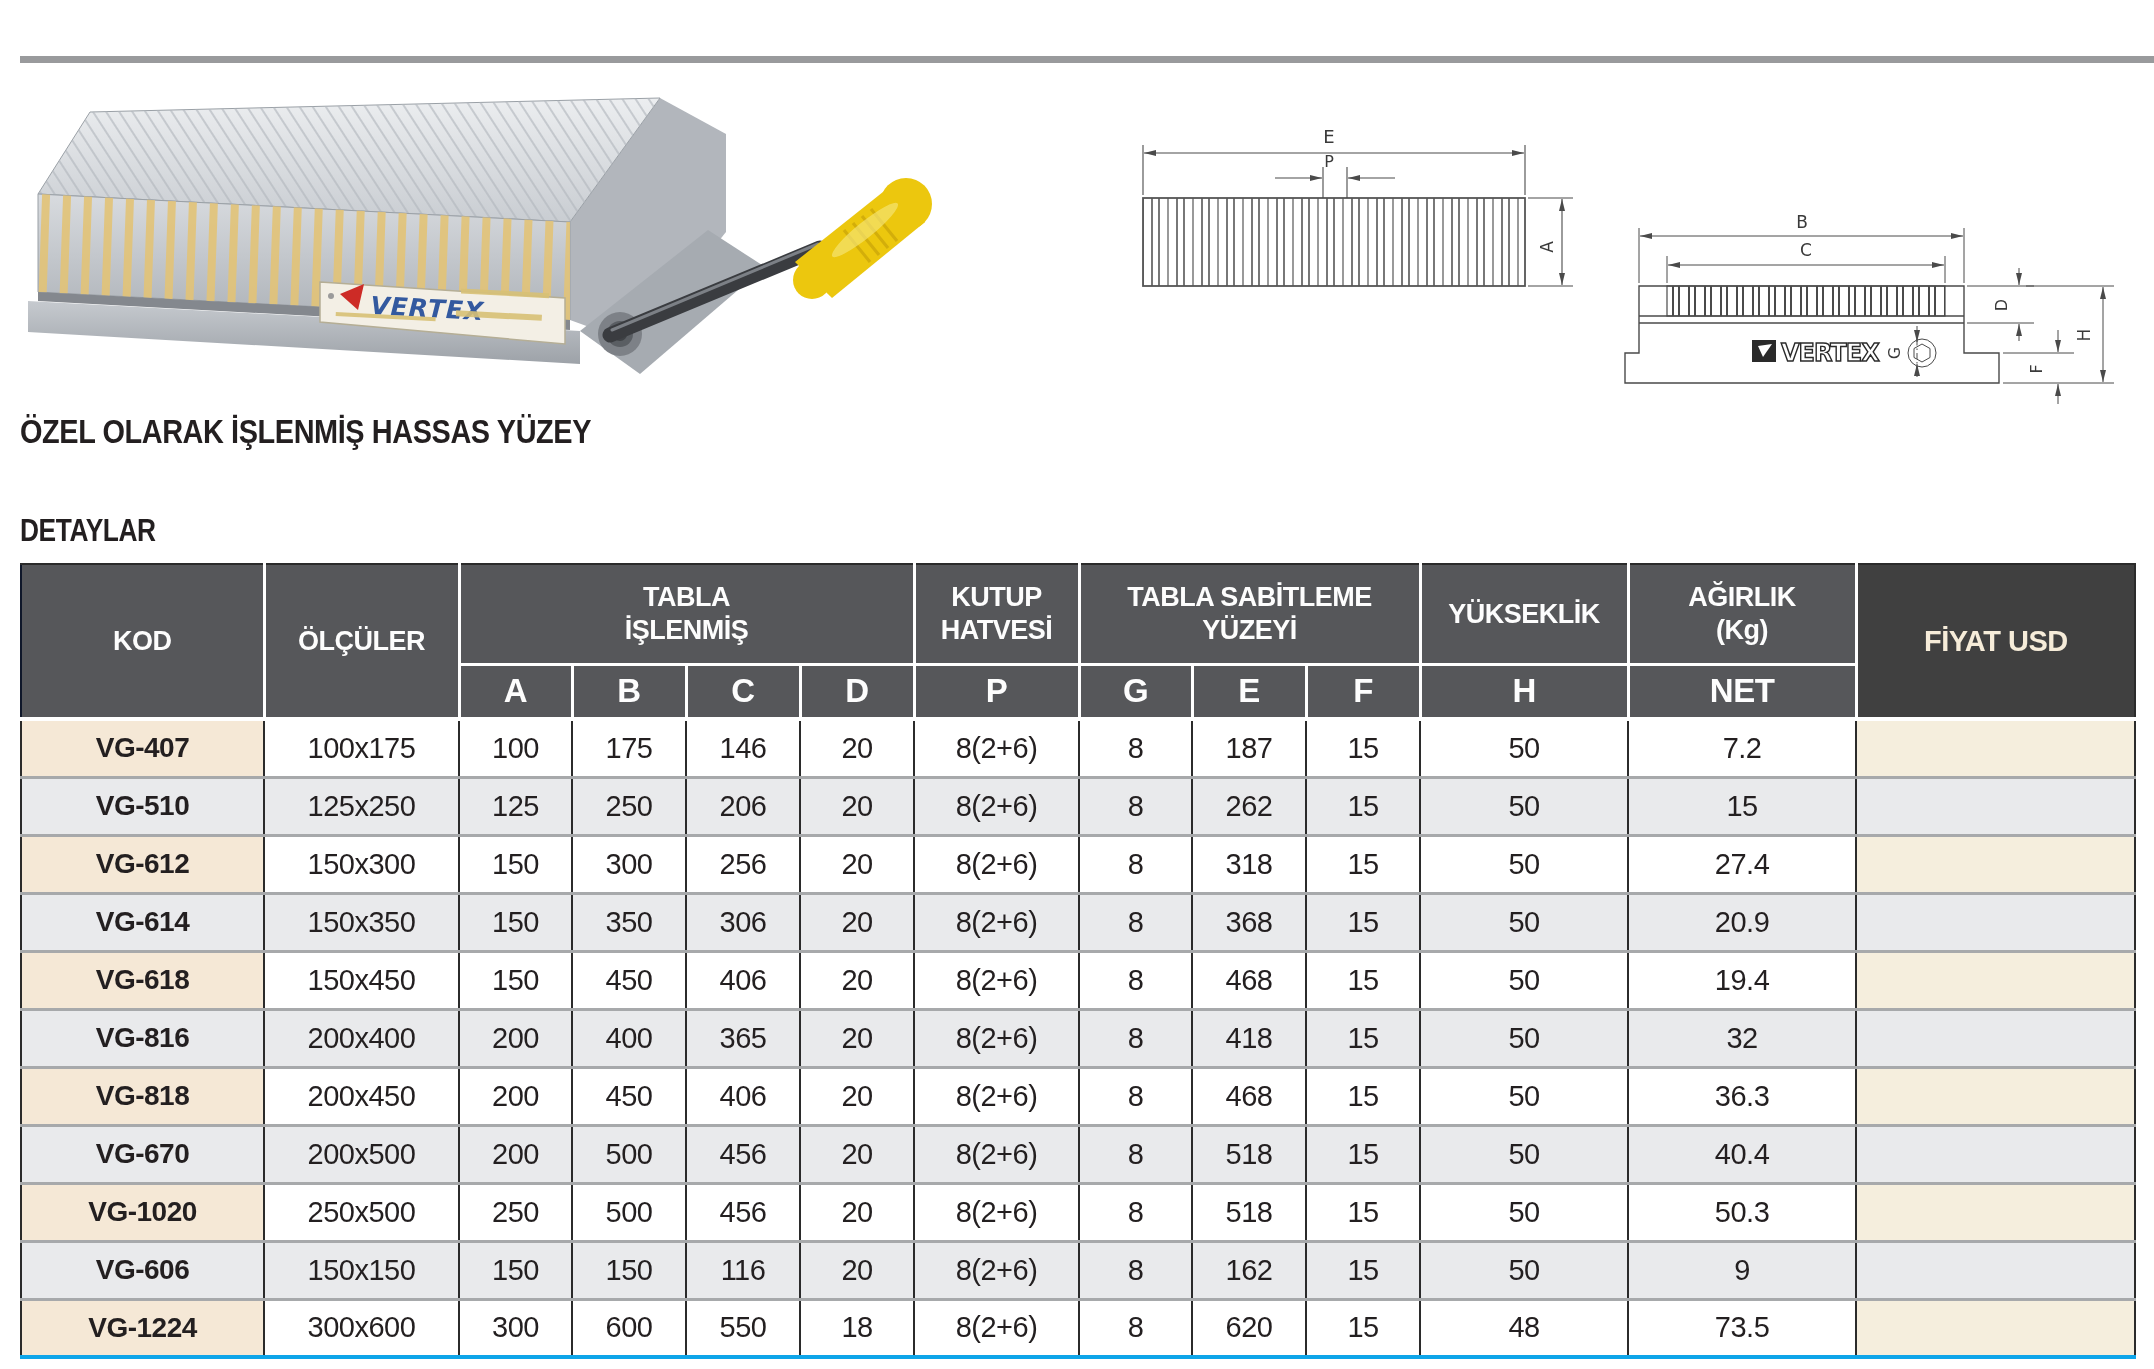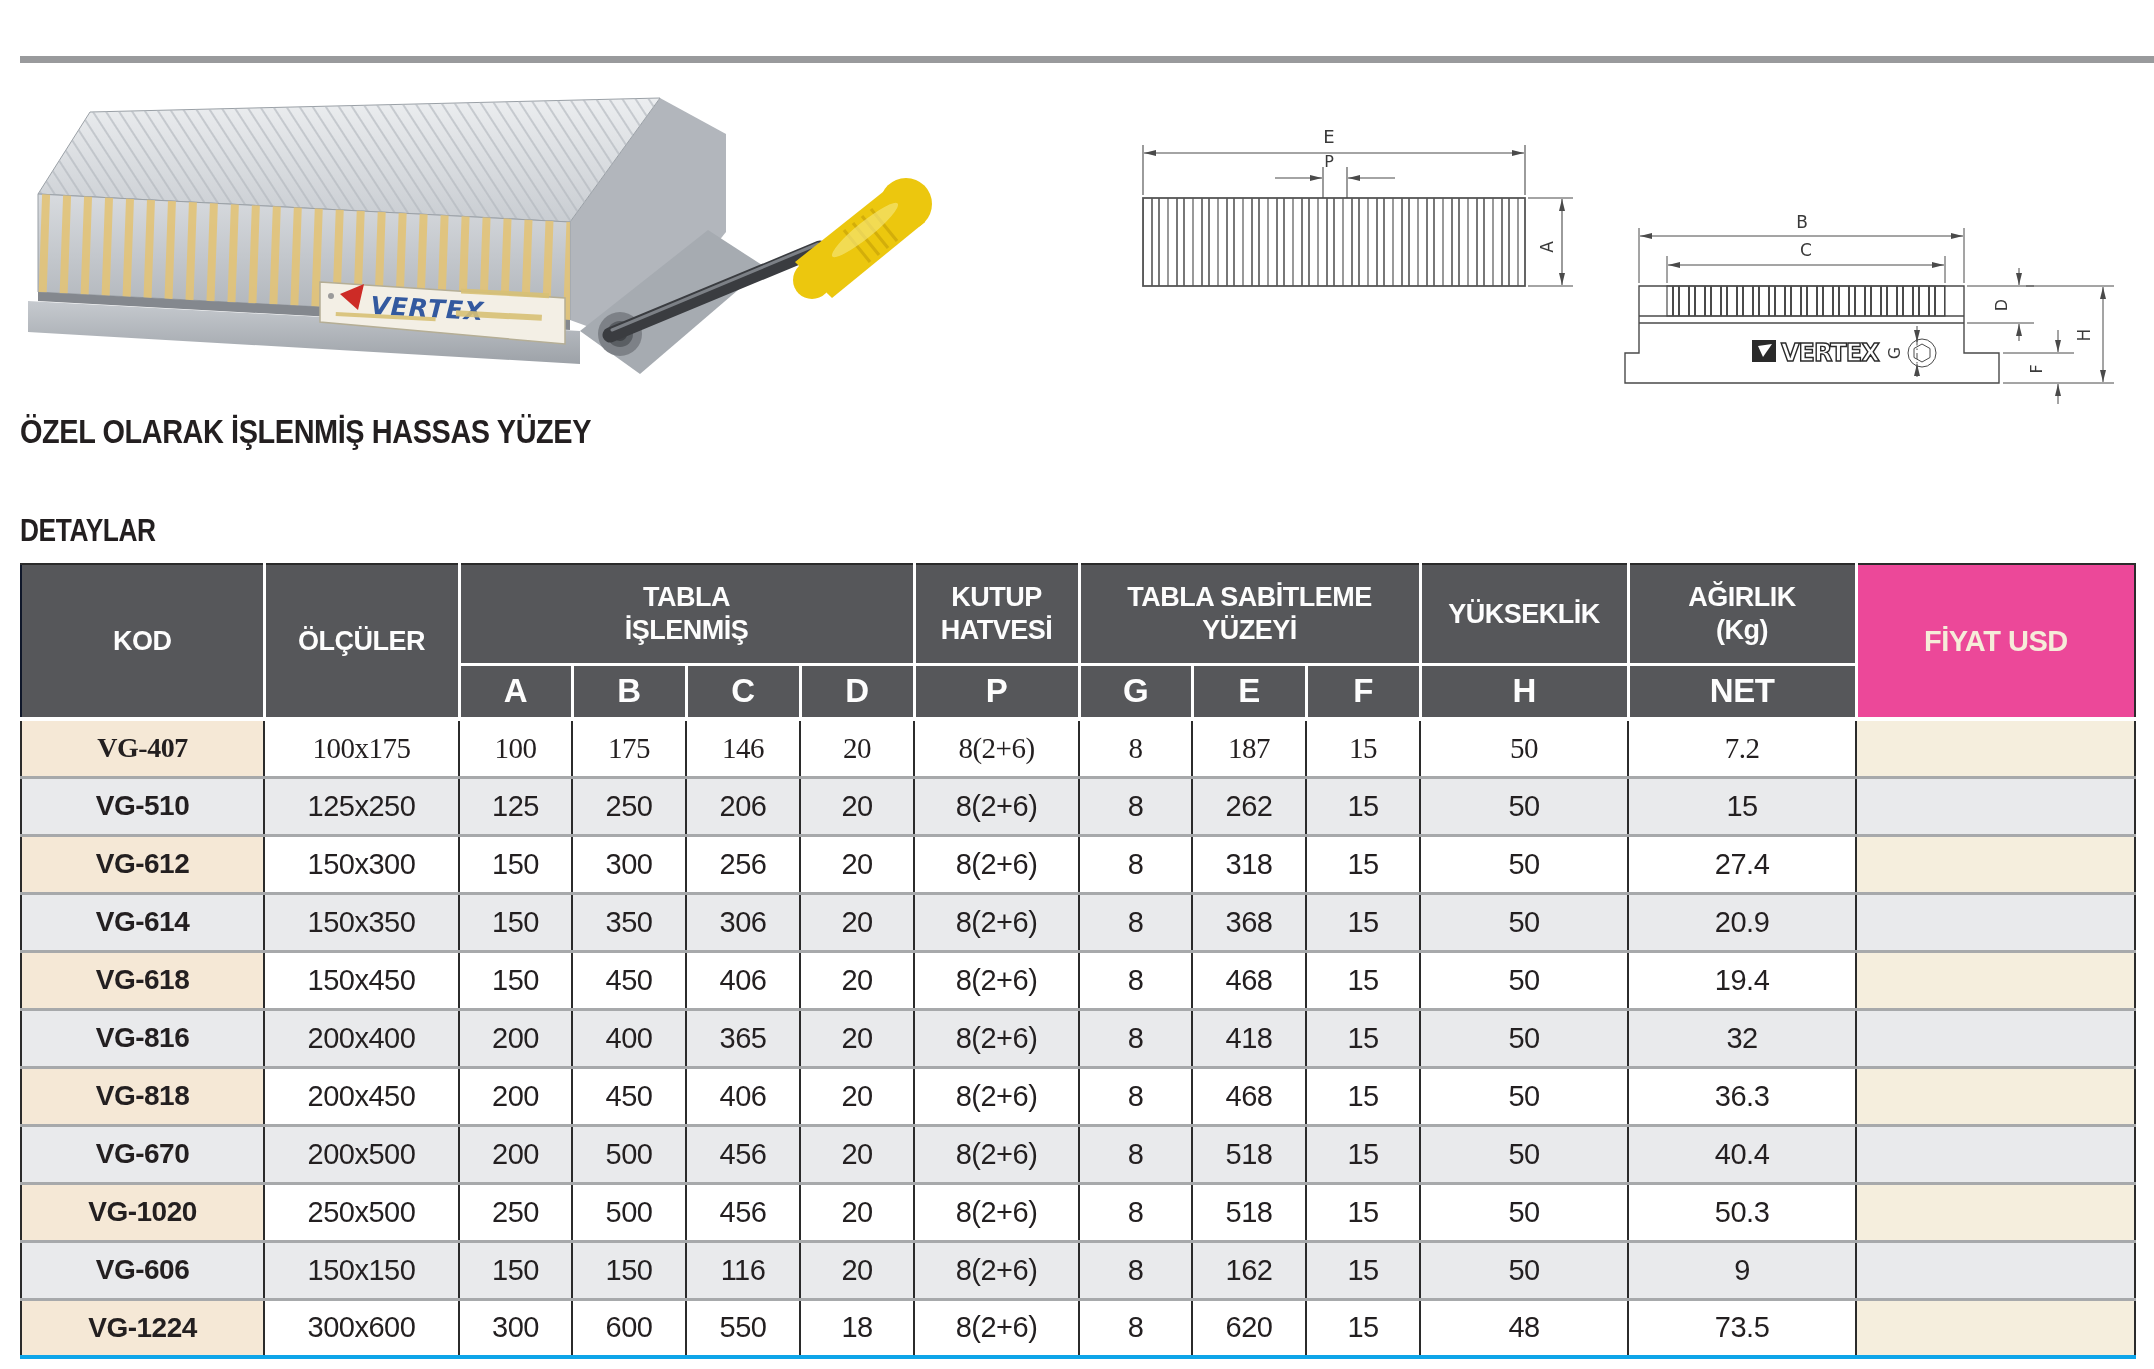--- a/index.html
+++ b/index.html
@@ -27,28 +27,28 @@
 
   
   .tablewrap{position:absolute;left:20px;top:563px;}
   table{border-collapse:collapse;table-layout:fixed;width:2114px;letter-spacing:-.5px;}
   th{background:#56575a;color:#fdfdfd;border:3px solid #fff;vertical-align:middle;
      text-align:center;font-weight:bold;padding:0;}
   thead tr.groups{height:100px;}
   thead tr.subs{height:55px;}
   th.gh{font-size:27px;line-height:1.2;}
   th.sub{font-size:33px;}
-  th.price{background:#ec4899;color:#f6ecd9;font-size:29px;border-right:2px solid #2b2b2b;}
+  th.price{background:#404040;color:#f6ecd9;font-size:29px;border-right:2px solid #2b2b2b;}
   thead tr.groups th{border-top:2px solid #2b2b2b;}
   th:first-child{border-left:2px solid #0f172a;}
   tbody tr{height:58px;}
   td{background:#fff;border-left:2px solid #2b2b2b;border-top:3px solid #a7a9ab;
      text-align:center;vertical-align:middle;font-size:29px;color:#231f20;padding:0;}
   td:last-child{border-right:2px solid #2b2b2b;}
-  tbody tr:first-child td{border-top:4px solid #ffffff;font-family:Liberation Serif, serif;}
+  tbody tr:first-child td{border-top:4px solid #ffffff;}
   tbody tr:last-child td{border-bottom:4px solid #0ea5e9;}
   tr.alt td{background:#e9eaec;}
   td.kod{background:#f5e8d6;font-weight:bold;font-size:28px;}
   td.fiyat{background:#f5eedd;}
 </style>
 </head>
 <body>
 
 <div id="page">
 

